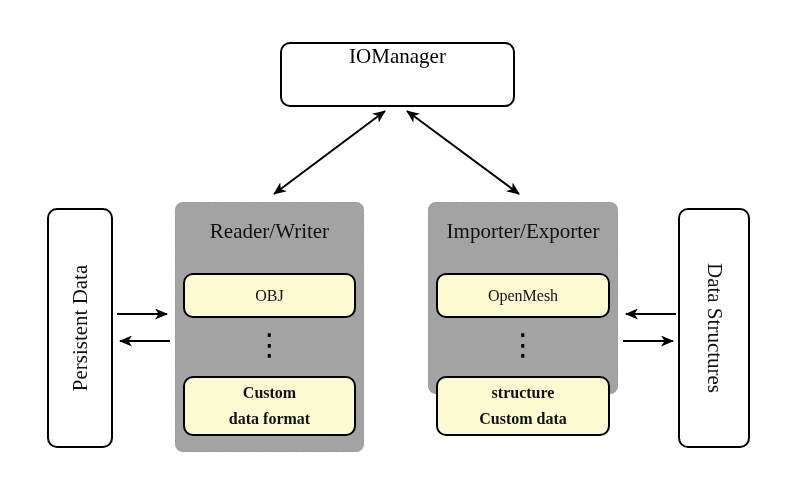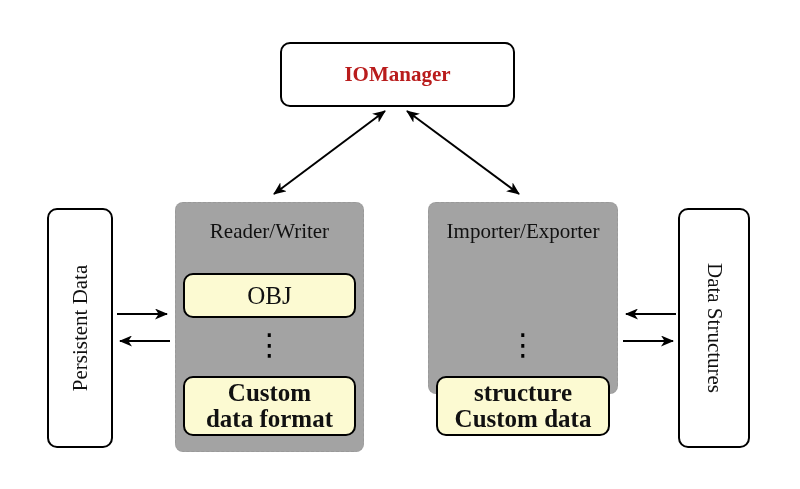--- a/index.html
+++ b/index.html
@@ -23,24 +23,22 @@
     pointer-events: none;
   }
   
   .node {
     position: absolute;
     box-sizing: border-box;
     background: #ffffff;
     border: 2.5px solid #000000;
     border-radius: 10px;
     display: flex;
-    align-items: center;
     justify-content: center;
-    color: #b91c1c;
-    font-weight: bold;
+    color: #000000;
   }
   .node-iomanager {
     left: 280px; top: 42px;
     width: 235px; height: 65px;
     font-size: 21px;
   }
   .side-node {
     position: absolute;
     box-sizing: border-box;
     background: #ffffff;
@@ -80,21 +78,21 @@
   .inner-node {
     position: absolute;
     box-sizing: border-box;
     background: #FCFAD2;
     border: 2.5px solid #000000;
     border-radius: 10px;
     display: flex;
     flex-direction: column;
     align-items: center;
     justify-content: center;
-    font-size: 25px;
+    font-size: 16px;
     line-height: 26px;
     color: #111111;
     text-align: center;
   }
   .inner-top    { left: 7px; top: 70px;  right: 7px; height: 45px; }
   .inner-bottom { left: 7px; top: 173px; right: 7px; height: 60px; font-weight: bold; }
   .dots {
     position: absolute;
     top: 119px; left: 0;
     width: 100%;
@@ -143,20 +141,23 @@
     </div>
     <div class="dots">⋮</div>
     <div class="inner-node inner-bottom">
       <span>Custom</span>
       <span>data format</span>
     </div>
   </div>
 
   <div class="panel panel-right">
     <div class="panel-title">Importer/Exporter</div>
+    <div class="inner-node inner-top">
+      <span>OpenMesh</span>
+    </div>
     <div class="dots">⋮</div>
     <div class="inner-node inner-bottom">
       <span>structure</span>
       <span>Custom data</span>
     </div>
   </div>
 
 </div>
 
 </body></html>

